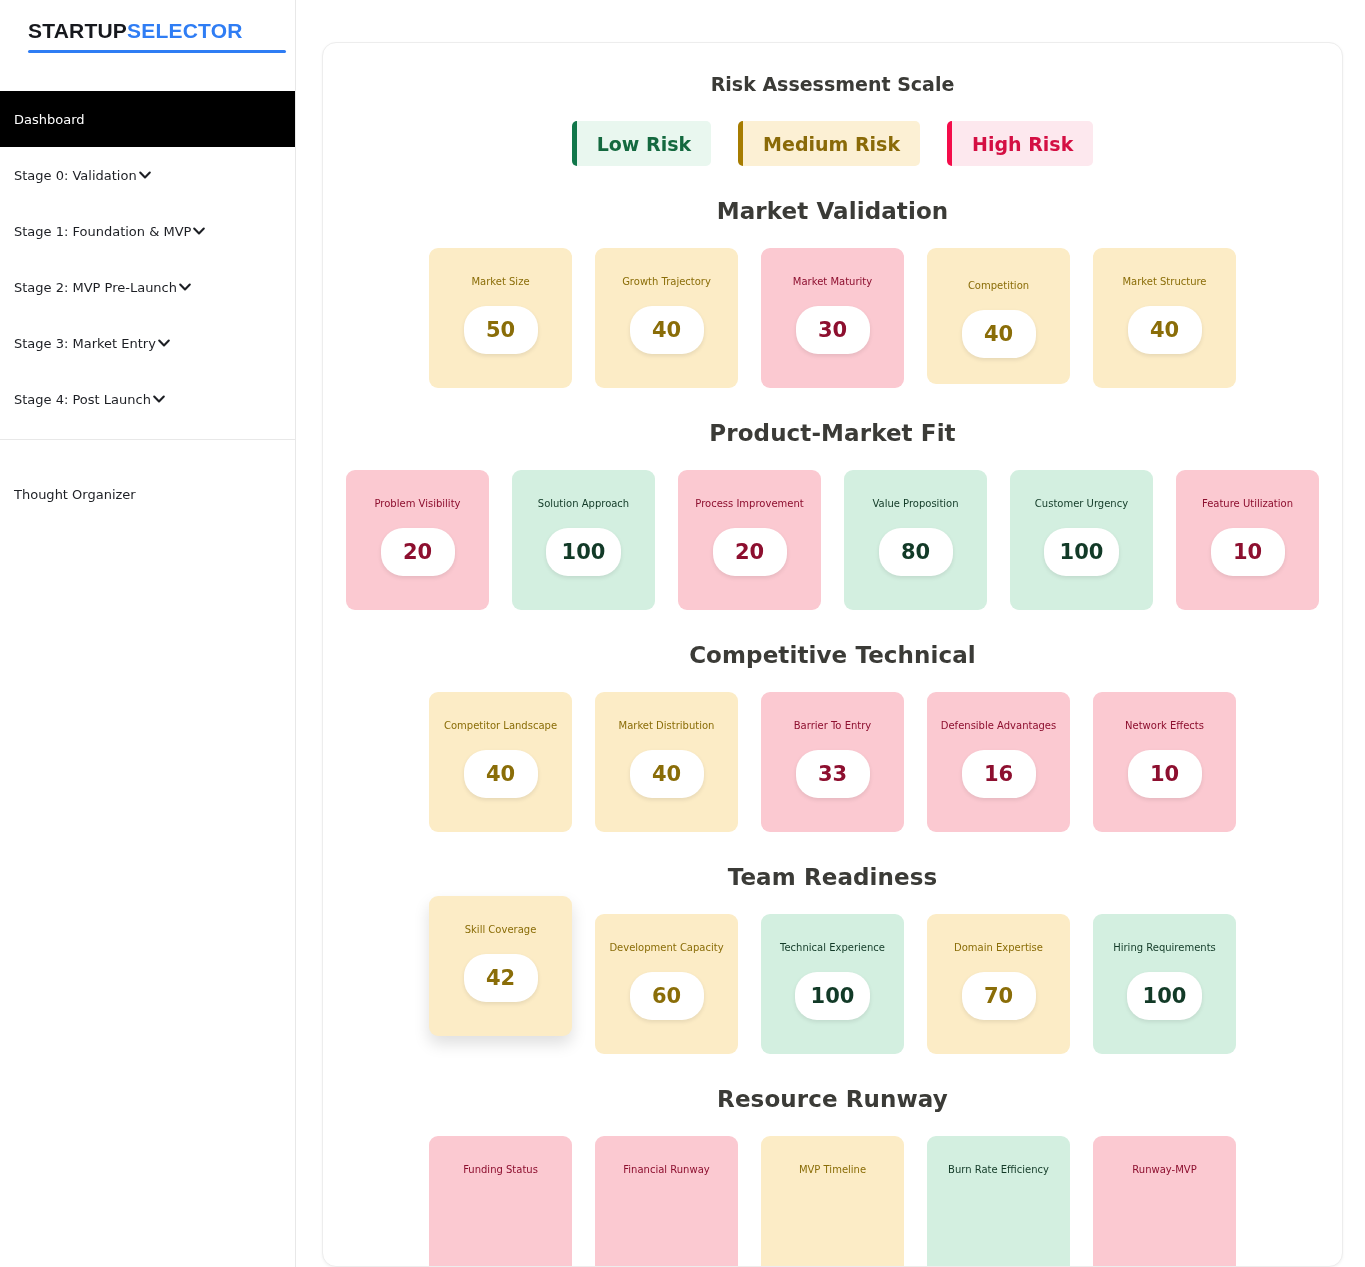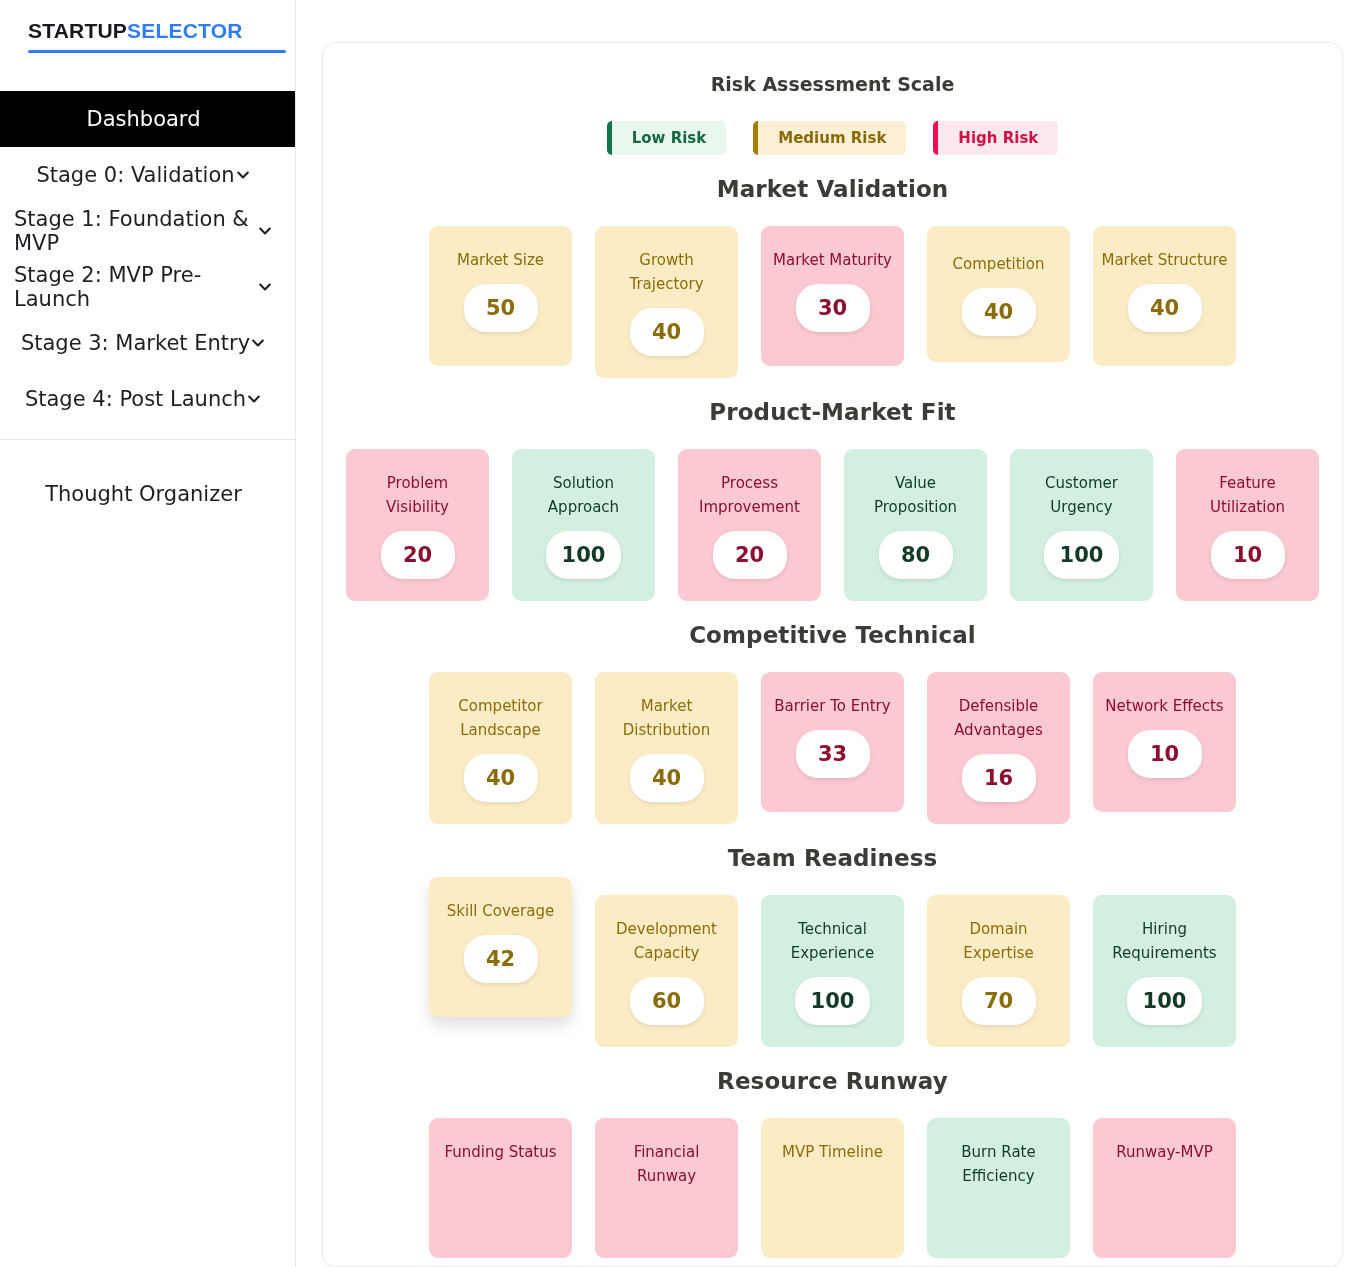--- a/index.html
+++ b/index.html
@@ -49,23 +49,23 @@
     background: #2f7df4;
     border-radius: 2px;
   }
 
   .nav { margin-top: 23px; }
 
   .nav-item {
     height: 56px;
     display: flex;
     align-items: center;
-    justify-content: center;
+    justify-content: flex-start;
     padding: 0 22px 0 14px;
-    font-size: 21px;
+    font-size: 13px;
     color: #1d1f24;
     cursor: pointer;
     font-family: "DejaVu Sans", sans-serif;
   }
   .nav-item.active {
     background: #000000;
     color: #ffffff;
   }
   .nav-item .chev {
     width: 16px;
@@ -110,37 +110,37 @@
     font-family: "DejaVu Sans", sans-serif;
     margin-top: 10px;
   }
   .legend-row {
     display: flex;
     justify-content: center;
     gap: 27px;
     margin-top: 26px;
   }
   .legend-chip {
-    height: 34px;
+    height: 45px;
     display: flex;
     align-items: center;
     padding: 0 20px;
     border-radius: 5px;
-    font-size: 15px;
+    font-size: 19px;
     font-weight: 700;
     font-family: "DejaVu Sans", sans-serif;
     border-left-width: 5px;
     border-left-style: solid;
   }
   .chip-low    { background:#e9f7ef; color:#14693f; border-left-color:#11774a; }
   .chip-medium { background:#fcf0d4; color:#8a6a08; border-left-color:#a67c00; }
   .chip-high   { background:#fde8ee; color:#d40f43; border-left-color:#f40c4a; }
 
   
-  .section { margin-top: 21px; }
+  .section { margin-top: 32px; }
   .section-title {
     text-align: center;
     font-size: 23px;
     font-weight: 700;
     color: #3b3b37;
     font-family: "DejaVu Sans", sans-serif;
     letter-spacing: 0.1px;
   }
   .cards {
     display: flex;
@@ -155,21 +155,21 @@
     border-radius: 9px;
     padding: 22px 8px 22px 8px;
     display: flex;
     flex-direction: column;
     align-items: center;
     justify-content: flex-start;
     text-align: center;
     cursor: pointer;
   }
   .card .label {
-    font-size: 15px;
+    font-size: 10px;
     line-height: 24px;
     font-family: "DejaVu Sans", sans-serif;
   }
   .card .value {
     margin-top: 12px;
     background: #ffffff;
     border-radius: 22px;
     min-width: 74px;
     height: 48px;
     display: flex;

